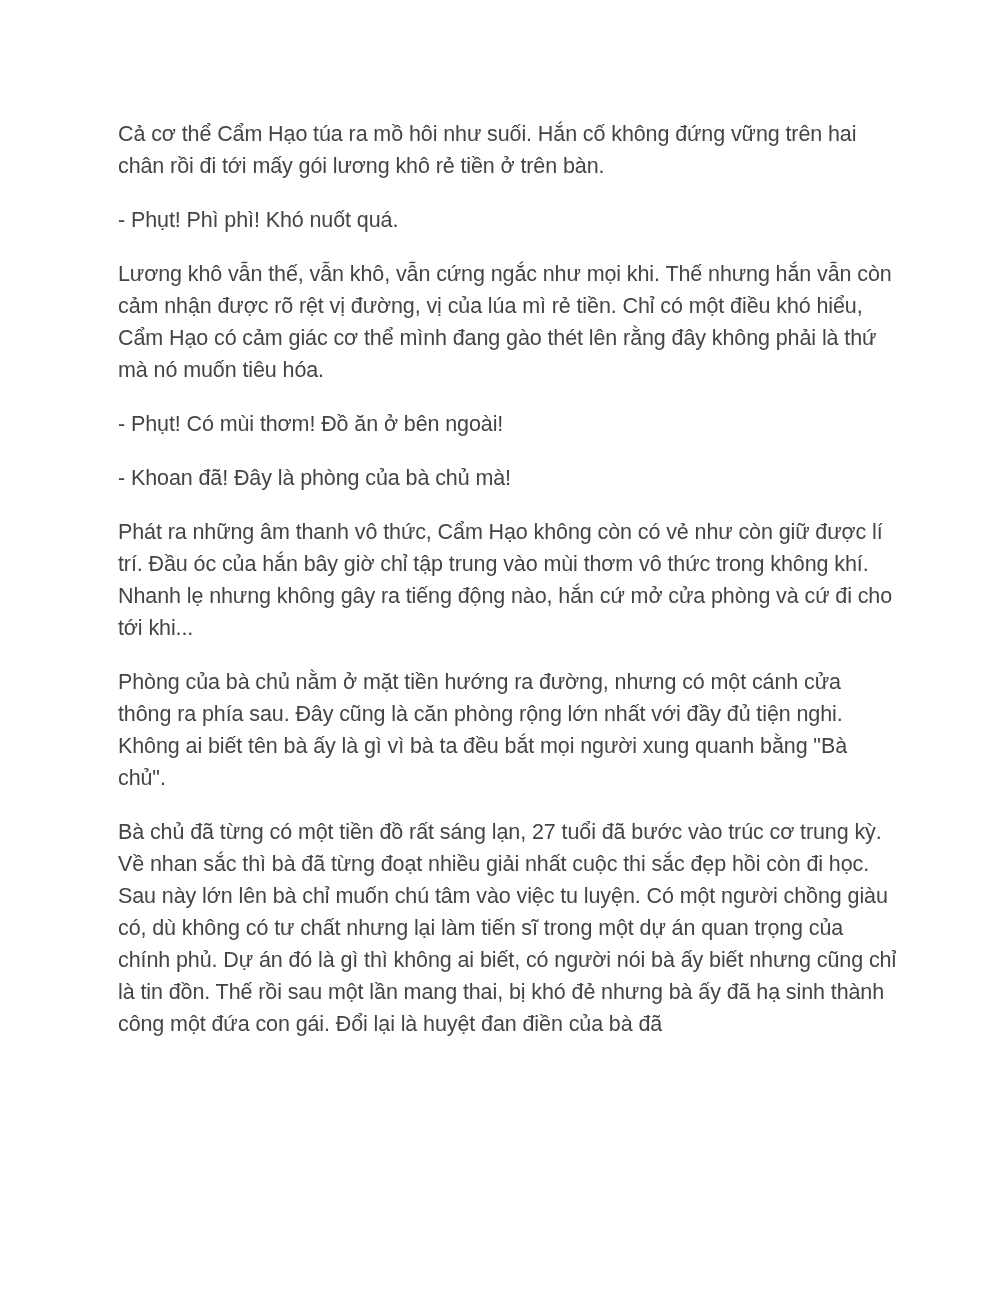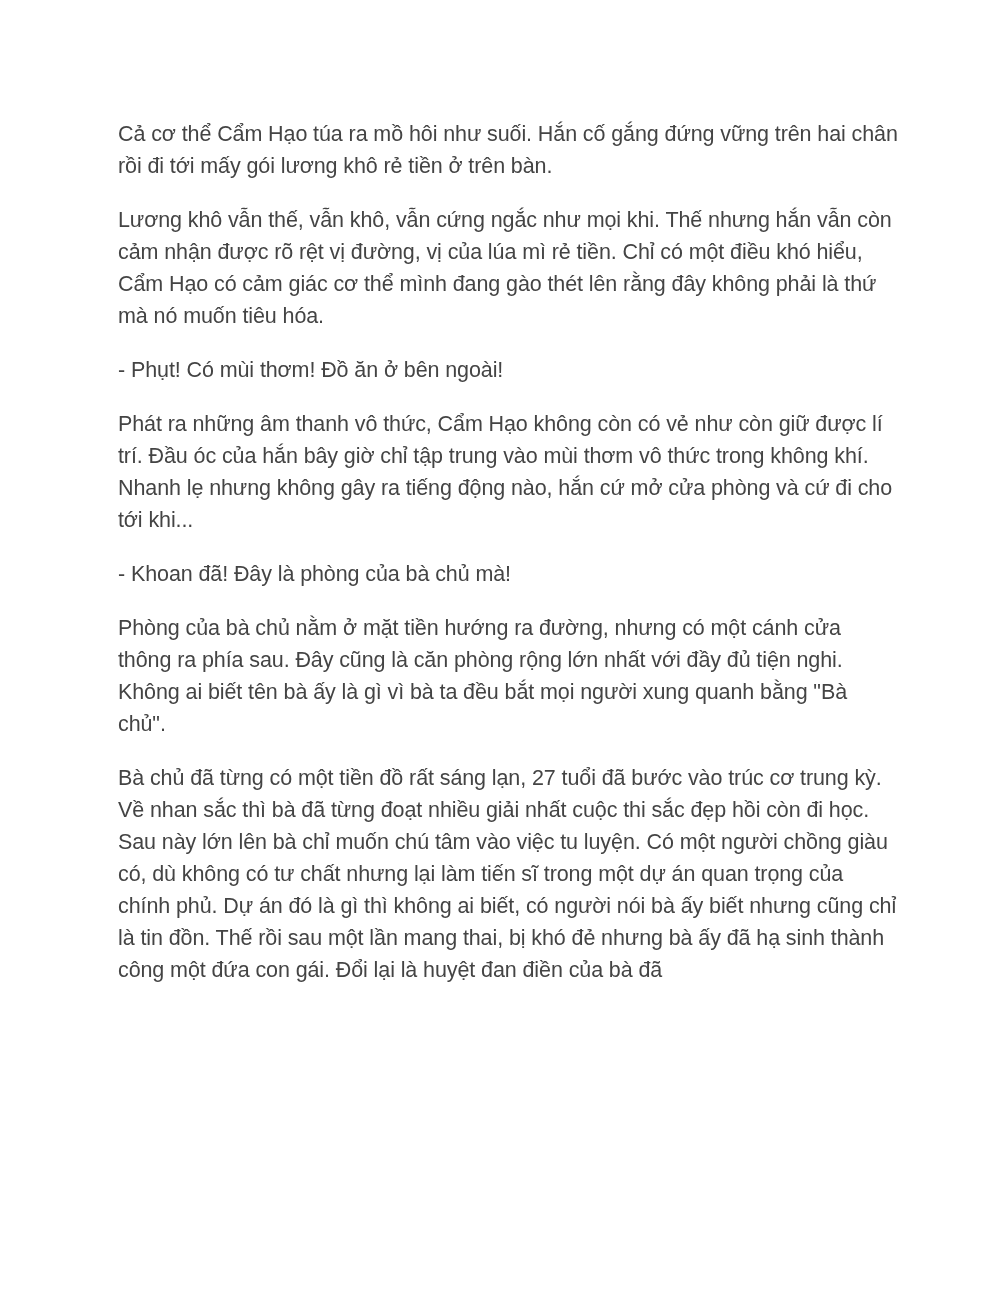--- a/index.html
+++ b/index.html
@@ -25,20 +25,21 @@
       letter-spacing: -0.1px;
     }
     .para {
       margin: 0 0 22px 0;
     }
   </style>
 </head>
 <body>
 
 <div class="page">
-  <p class="para">Cả cơ thể Cẩm Hạo túa ra mồ hôi như suối. Hắn cố gắng đứng vững trên hai chân rồi đi tới mấy gói lương khô rẻ tiền ở trên bàn.</p>
+  <p class="para">Cả cơ thể Cẩm Hạo túa ra mồ hôi như suối. Hắn cố không đứng vững trên hai chân rồi đi tới mấy gói lương khô rẻ tiền ở trên bàn.</p>
+  <p class="para">- Phụt! Phì phì! Khó nuốt quá.</p>
   <p class="para">Lương khô vẫn thế, vẫn khô, vẫn cứng ngắc như mọi khi. Thế nhưng hắn vẫn còn cảm nhận được rõ rệt vị đường, vị của lúa mì rẻ tiền. Chỉ có một điều khó hiểu, Cẩm Hạo có cảm giác cơ thể mình đang gào thét lên rằng đây không phải là thứ mà nó muốn tiêu hóa.</p>
   <p class="para">- Phụt! Có mùi thơm! Đồ ăn ở bên ngoài!</p>
+  <p class="para">- Khoan đã! Đây là phòng của bà chủ mà!</p>
   <p class="para">Phát ra những âm thanh vô thức, Cẩm Hạo không còn có vẻ như còn giữ được lí trí. Đầu óc của hắn bây giờ chỉ tập trung vào mùi thơm vô thức trong không khí. Nhanh lẹ nhưng không gây ra tiếng động nào, hắn cứ mở cửa phòng và cứ đi cho tới khi...</p>
-  <p class="para">- Khoan đã! Đây là phòng của bà chủ mà!</p>
   <p class="para">Phòng của bà chủ nằm ở mặt tiền hướng ra đường, nhưng có một cánh cửa thông ra phía sau. Đây cũng là căn phòng rộng lớn nhất với đầy đủ tiện nghi. Không ai biết tên bà ấy là gì vì bà ta đều bắt mọi người xung quanh bằng "Bà chủ".</p>
   <p class="para">Bà chủ đã từng có một tiền đồ rất sáng lạn, 27 tuổi đã bước vào trúc cơ trung kỳ. Về nhan sắc thì bà đã từng đoạt nhiều giải nhất cuộc thi sắc đẹp hồi còn đi học. Sau này lớn lên bà chỉ muốn chú tâm vào việc tu luyện. Có một người chồng giàu có, dù không có tư chất nhưng lại làm tiến sĩ trong một dự án quan trọng của chính phủ. Dự án đó là gì thì không ai biết, có người nói bà ấy biết nhưng cũng chỉ là tin đồn. Thế rồi sau một lần mang thai, bị khó đẻ nhưng bà ấy đã hạ sinh thành công một đứa con gái. Đổi lại là huyệt đan điền của bà đã</p>
 </div>
 
 </body></html>

